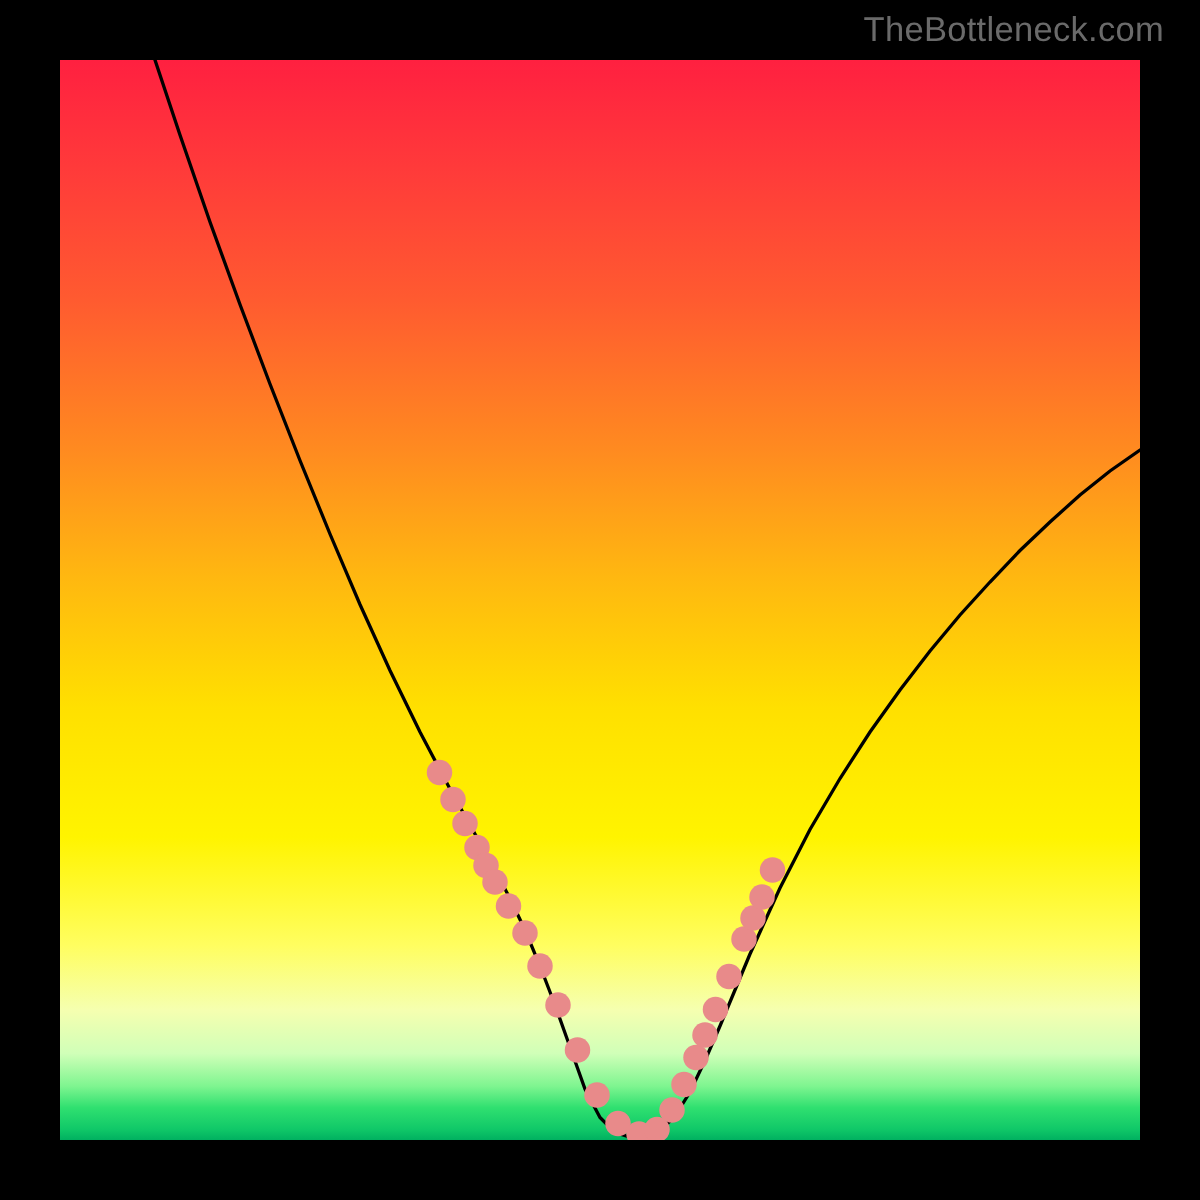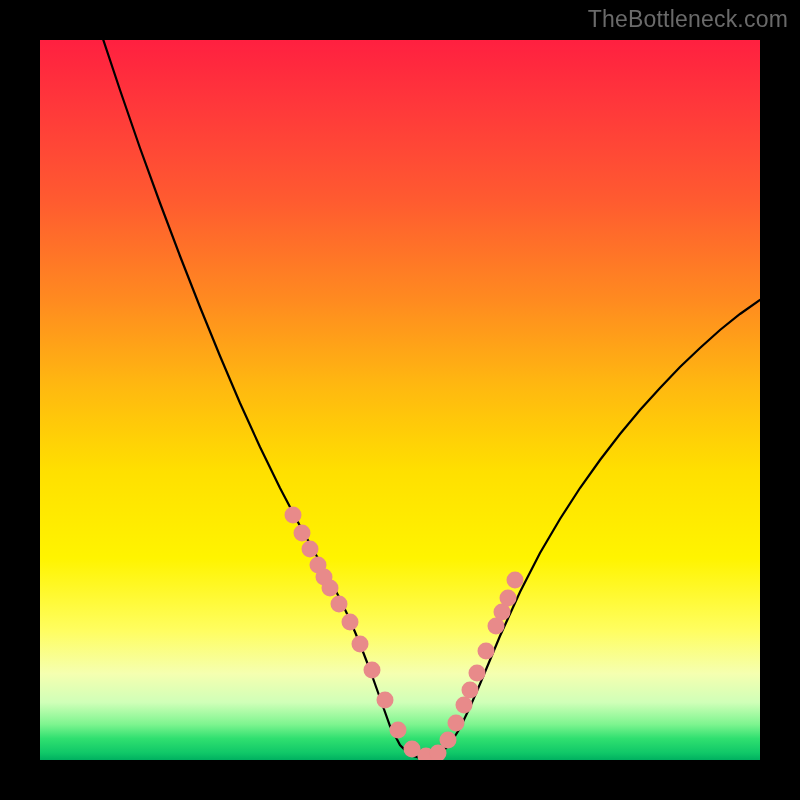--- a/index.html
+++ b/index.html
@@ -46,21 +46,21 @@
       #00b060 100%
     );
   }
   .curve-svg, .dots-svg {
     position: absolute;
     inset: 0;
   }
   .watermark {
     position: absolute;
     top: 6px;
-    right: 12px;
+    right: 24px;
     color: #6a6a6a;
     font-size: 23px;
     font-weight: 500;
     letter-spacing: 0.2px;
     user-select: none;
   }
 </style>
 </head>
 <body>
 

